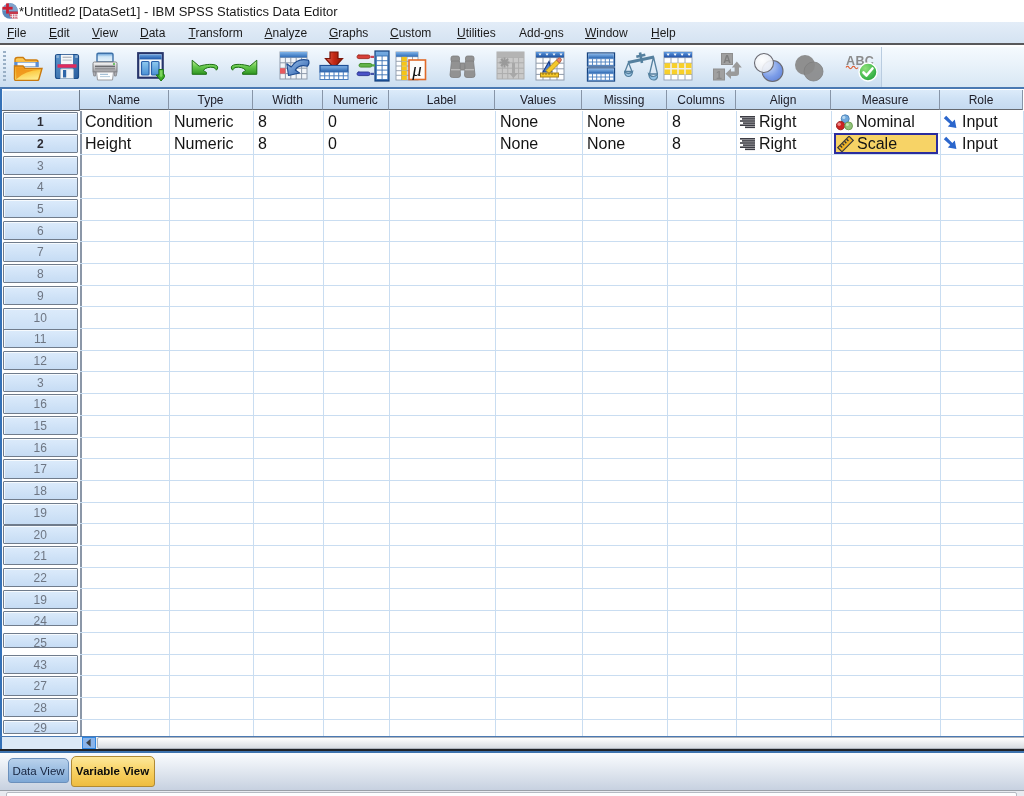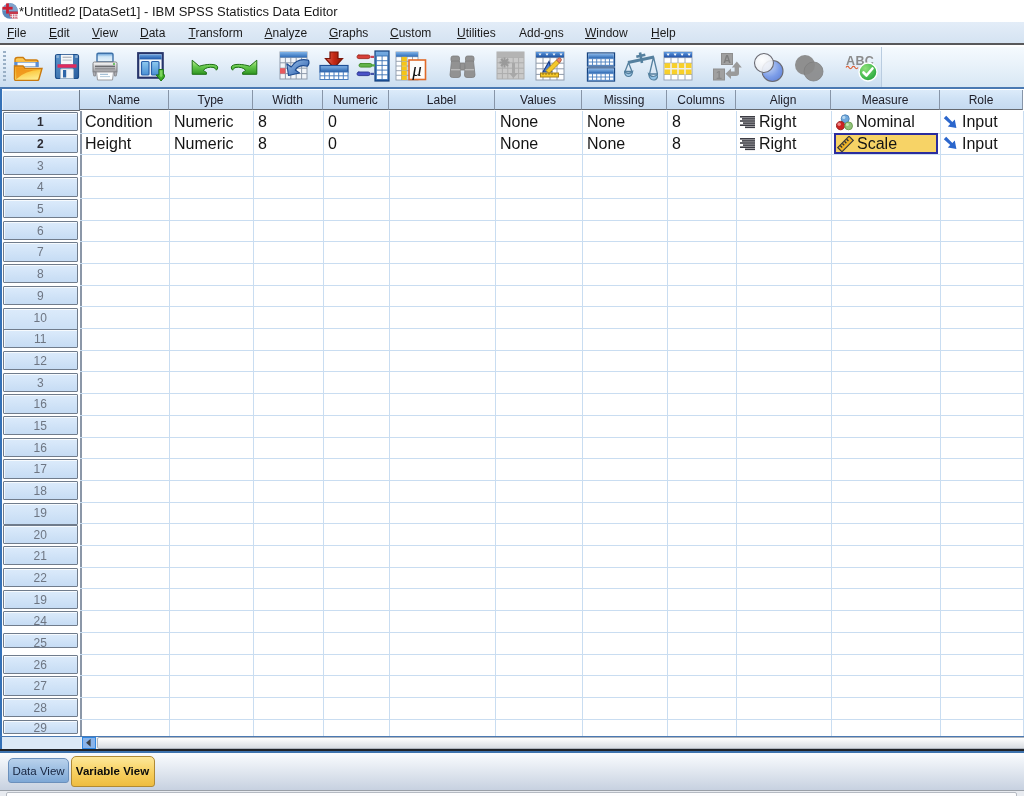--- a/index.html
+++ b/index.html
@@ -492,21 +492,21 @@
 <div class="rowbtn" style="top:348.7px;height:19.3px;line-height:19.3px">16</div>
 <div class="rowbtn" style="top:370.4px;height:19.3px;line-height:19.3px">17</div>
 <div class="rowbtn" style="top:392.1px;height:19.3px;line-height:19.3px">18</div>
 <div class="rowbtn" style="top:413.8px;height:22px;line-height:19.3px">19</div>
 <div class="rowbtn" style="top:435.5px;height:19.3px;line-height:19.3px">20</div>
 <div class="rowbtn" style="top:457.2px;height:19.3px;line-height:19.3px">21</div>
 <div class="rowbtn" style="top:478.9px;height:19.3px;line-height:19.3px">22</div>
 <div class="rowbtn" style="top:500.6px;height:19.3px;line-height:19.3px">19</div>
 <div class="rowbtn" style="top:522.3px;height:15px;line-height:19.3px">24</div>
 <div class="rowbtn" style="top:544.0px;height:15px;line-height:19.3px">25</div>
-<div class="rowbtn" style="top:565.7px;height:19.3px;line-height:19.3px">26</div>
+<div class="rowbtn" style="top:565.7px;height:19.3px;line-height:19.3px">43</div>
 <div class="rowbtn" style="top:587.4px;height:19.3px;line-height:19.3px">27</div>
 <div class="rowbtn" style="top:609.1px;height:19.3px;line-height:19.3px">28</div>
 <div class="rowbtn" style="top:630.8px;height:14.7px;line-height:14.7px">29</div>
 <div class="cell" style="left:85px;top:22.0px;height:21.7px;line-height:21.7px">Condition</div>
 <div class="cell" style="left:174px;top:22.0px;height:21.7px;line-height:21.7px">Numeric</div>
 <div class="cell" style="left:258px;top:22.0px;height:21.7px;line-height:21.7px">8</div>
 <div class="cell" style="left:328px;top:22.0px;height:21.7px;line-height:21.7px">0</div>
 <div class="cell" style="left:500px;top:22.0px;height:21.7px;line-height:21.7px">None</div>
 <div class="cell" style="left:587px;top:22.0px;height:21.7px;line-height:21.7px">None</div>
 <div class="cell" style="left:672px;top:22.0px;height:21.7px;line-height:21.7px">8</div>

